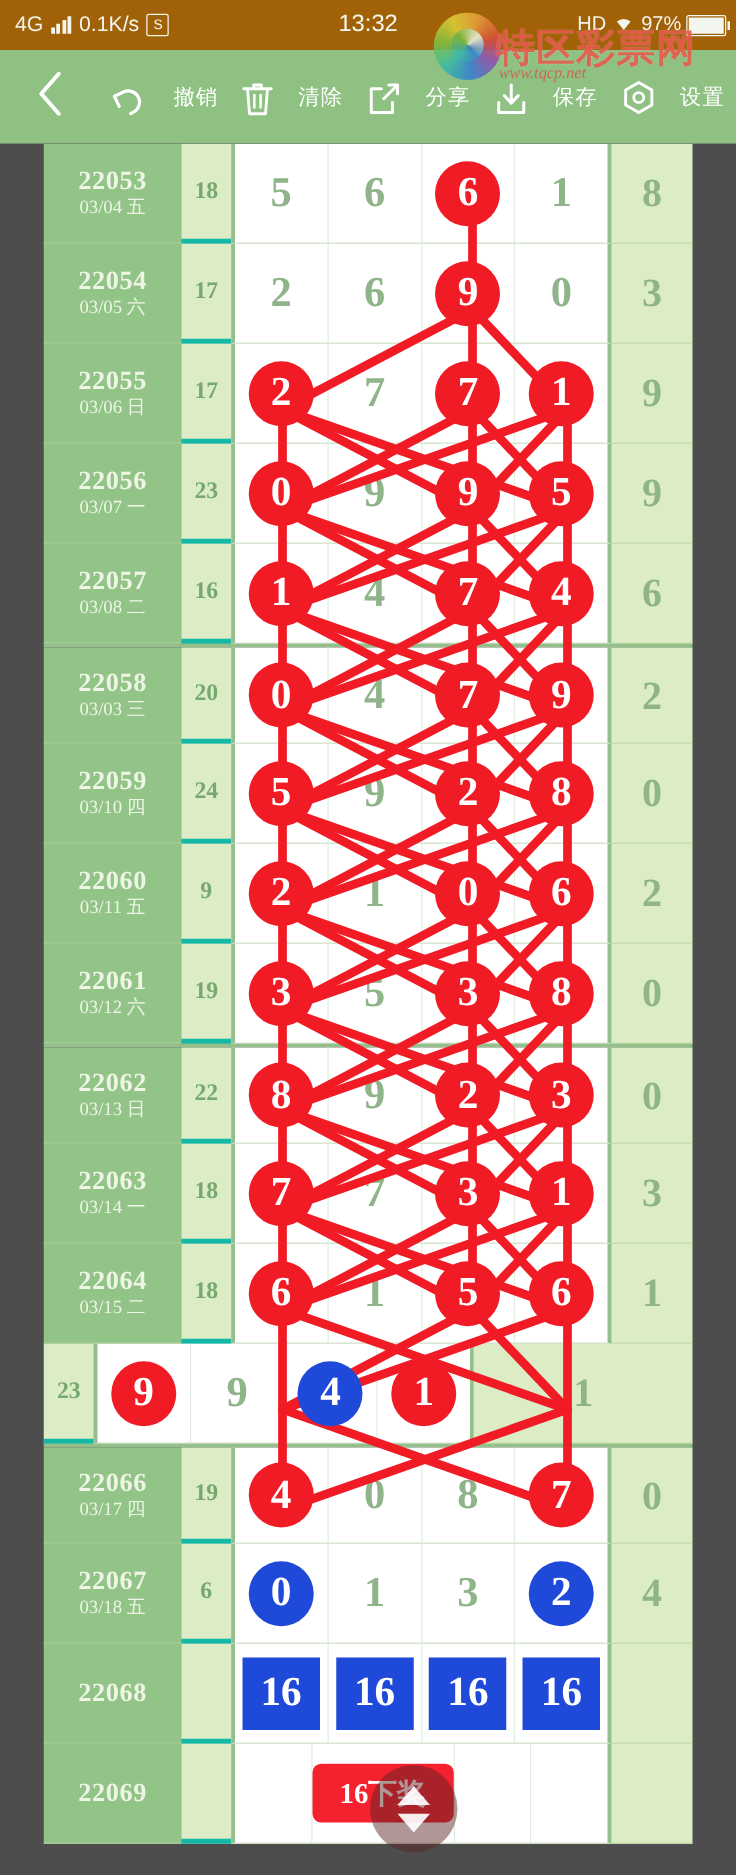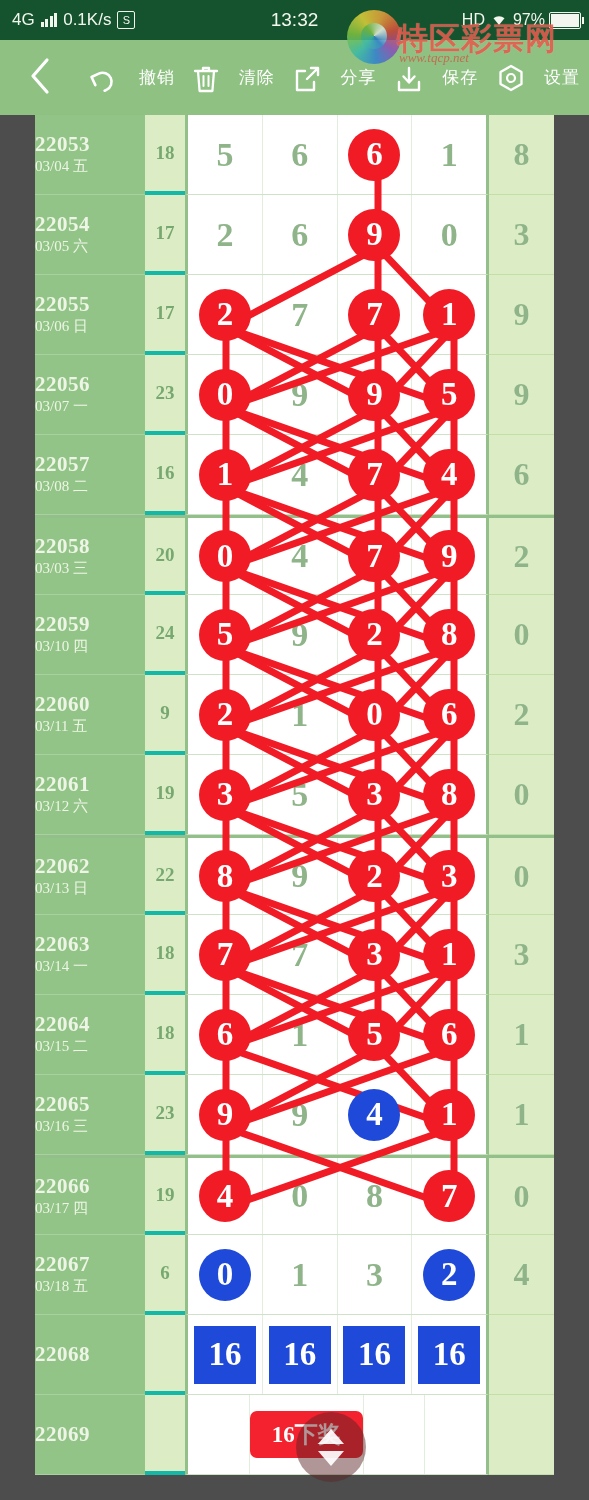--- a/index.html
+++ b/index.html
@@ -1,21 +1,21 @@
 <!DOCTYPE html>
 <html><head>
 <meta charset="utf-8">
 <style>
   html,body{margin:0;padding:0;}
   body{width:589px;height:1500px;overflow:hidden;background:#4d4d4d;
        font-family:"Liberation Serif",serif;-webkit-font-smoothing:antialiased;}
   .phone{position:relative;width:589px;height:1500px;overflow:hidden;}
 
   
-  .statusbar{position:absolute;left:0;top:0;width:589px;height:40px;background:#14532d;
+  .statusbar{position:absolute;left:0;top:0;width:589px;height:40px;background:#a16207;
              display:flex;align-items:center;color:#f4f7f0;font-family:"Liberation Sans",sans-serif;}
   .sb-left{display:flex;align-items:center;gap:6px;padding-left:12px;font-size:17px;color:#f2f6ee;}
   .sb-bars{display:flex;align-items:flex-end;gap:1.5px;height:14px;}
   .sb-bars i{display:block;width:3px;background:#f2f6ee;}
   .sb-bars i:nth-child(1){height:5px}.sb-bars i:nth-child(2){height:8px}
   .sb-bars i:nth-child(3){height:11px}.sb-bars i:nth-child(4){height:14px}
   .sb-s{display:inline-flex;align-items:center;justify-content:center;width:16px;height:16px;
         border:1.6px solid #f2f6ee;border-radius:2px;font-size:11px;line-height:1;}
   .sb-time{position:absolute;left:0;right:0;text-align:center;font-size:19px;color:#f4f7f0;}
   .sb-right{position:absolute;right:8px;display:flex;align-items:center;gap:4px;font-size:16px;color:#f2f6ee;}
@@ -47,21 +47,21 @@
       font-family:"DejaVu Sans",sans-serif;white-space:nowrap;}
   .wm-url{position:absolute;left:52px;top:46px;font-size:13px;font-style:italic;
       color:rgba(214,78,60,.72);font-family:"Liberation Serif",serif;white-space:nowrap;}
 
   
   .board{position:absolute;left:0;top:115px;width:589px;height:1385px;background:#4d4d4d;overflow:hidden;}
   .grid{position:absolute;left:35px;top:0;width:519px;}
   .row{position:relative;display:flex;height:80px;box-sizing:border-box;}
   .row.sep{border-top:3px solid #93bf8a;}
   .c-period{width:110px;background:#92c487;border-bottom:1px solid #a9d19f;
-            display:flex;flex-direction:column;align-items:flex-start;justify-content:center;
+            display:flex;flex-direction:column;align-items:center;justify-content:center;
             color:#eef5e6;box-sizing:border-box;}
   .c-period .pn{font-size:21px;font-weight:bold;letter-spacing:.5px;line-height:1.15;}
   .c-period .pd{font-size:15px;line-height:1.3;margin-top:1px;}
   .c-sum{width:40px;background:#dcedc6;border-bottom:4px solid #14b8a6;
          display:flex;align-items:center;justify-content:center;
          font-size:19px;font-weight:bold;color:#77a870;box-sizing:border-box;}
   .c-nums{width:304px;display:flex;background:#fff;box-sizing:border-box;
           border-left:3px solid #93bf8a;border-right:3px solid #93bf8a;border-bottom:1px solid #cfe2c8;}
   .cell{flex:1;display:flex;align-items:center;justify-content:center;position:relative;
         border-right:1px solid #e2eedd;box-sizing:border-box;}
@@ -447,24 +447,20 @@
             <div class="cell">
               <div class="ball red">5</div>
             </div>
             <div class="cell">
               <div class="ball red">6</div>
             </div>
           </div>
           <div class="c-tail">1</div>
         </div>
         <div class="row">
-          <div class="c-period">
-            <div class="pn">22065</div>
-            <div class="pd">03/16 三</div>
-          </div>
           <div class="c-sum">23</div>
           <div class="c-nums">
             <div class="cell">
               <div class="ball red">9</div>
             </div>
             <div class="cell">
               <div class="plain">9</div>
             </div>
             <div class="cell">
               <div class="ball blue">4</div>

